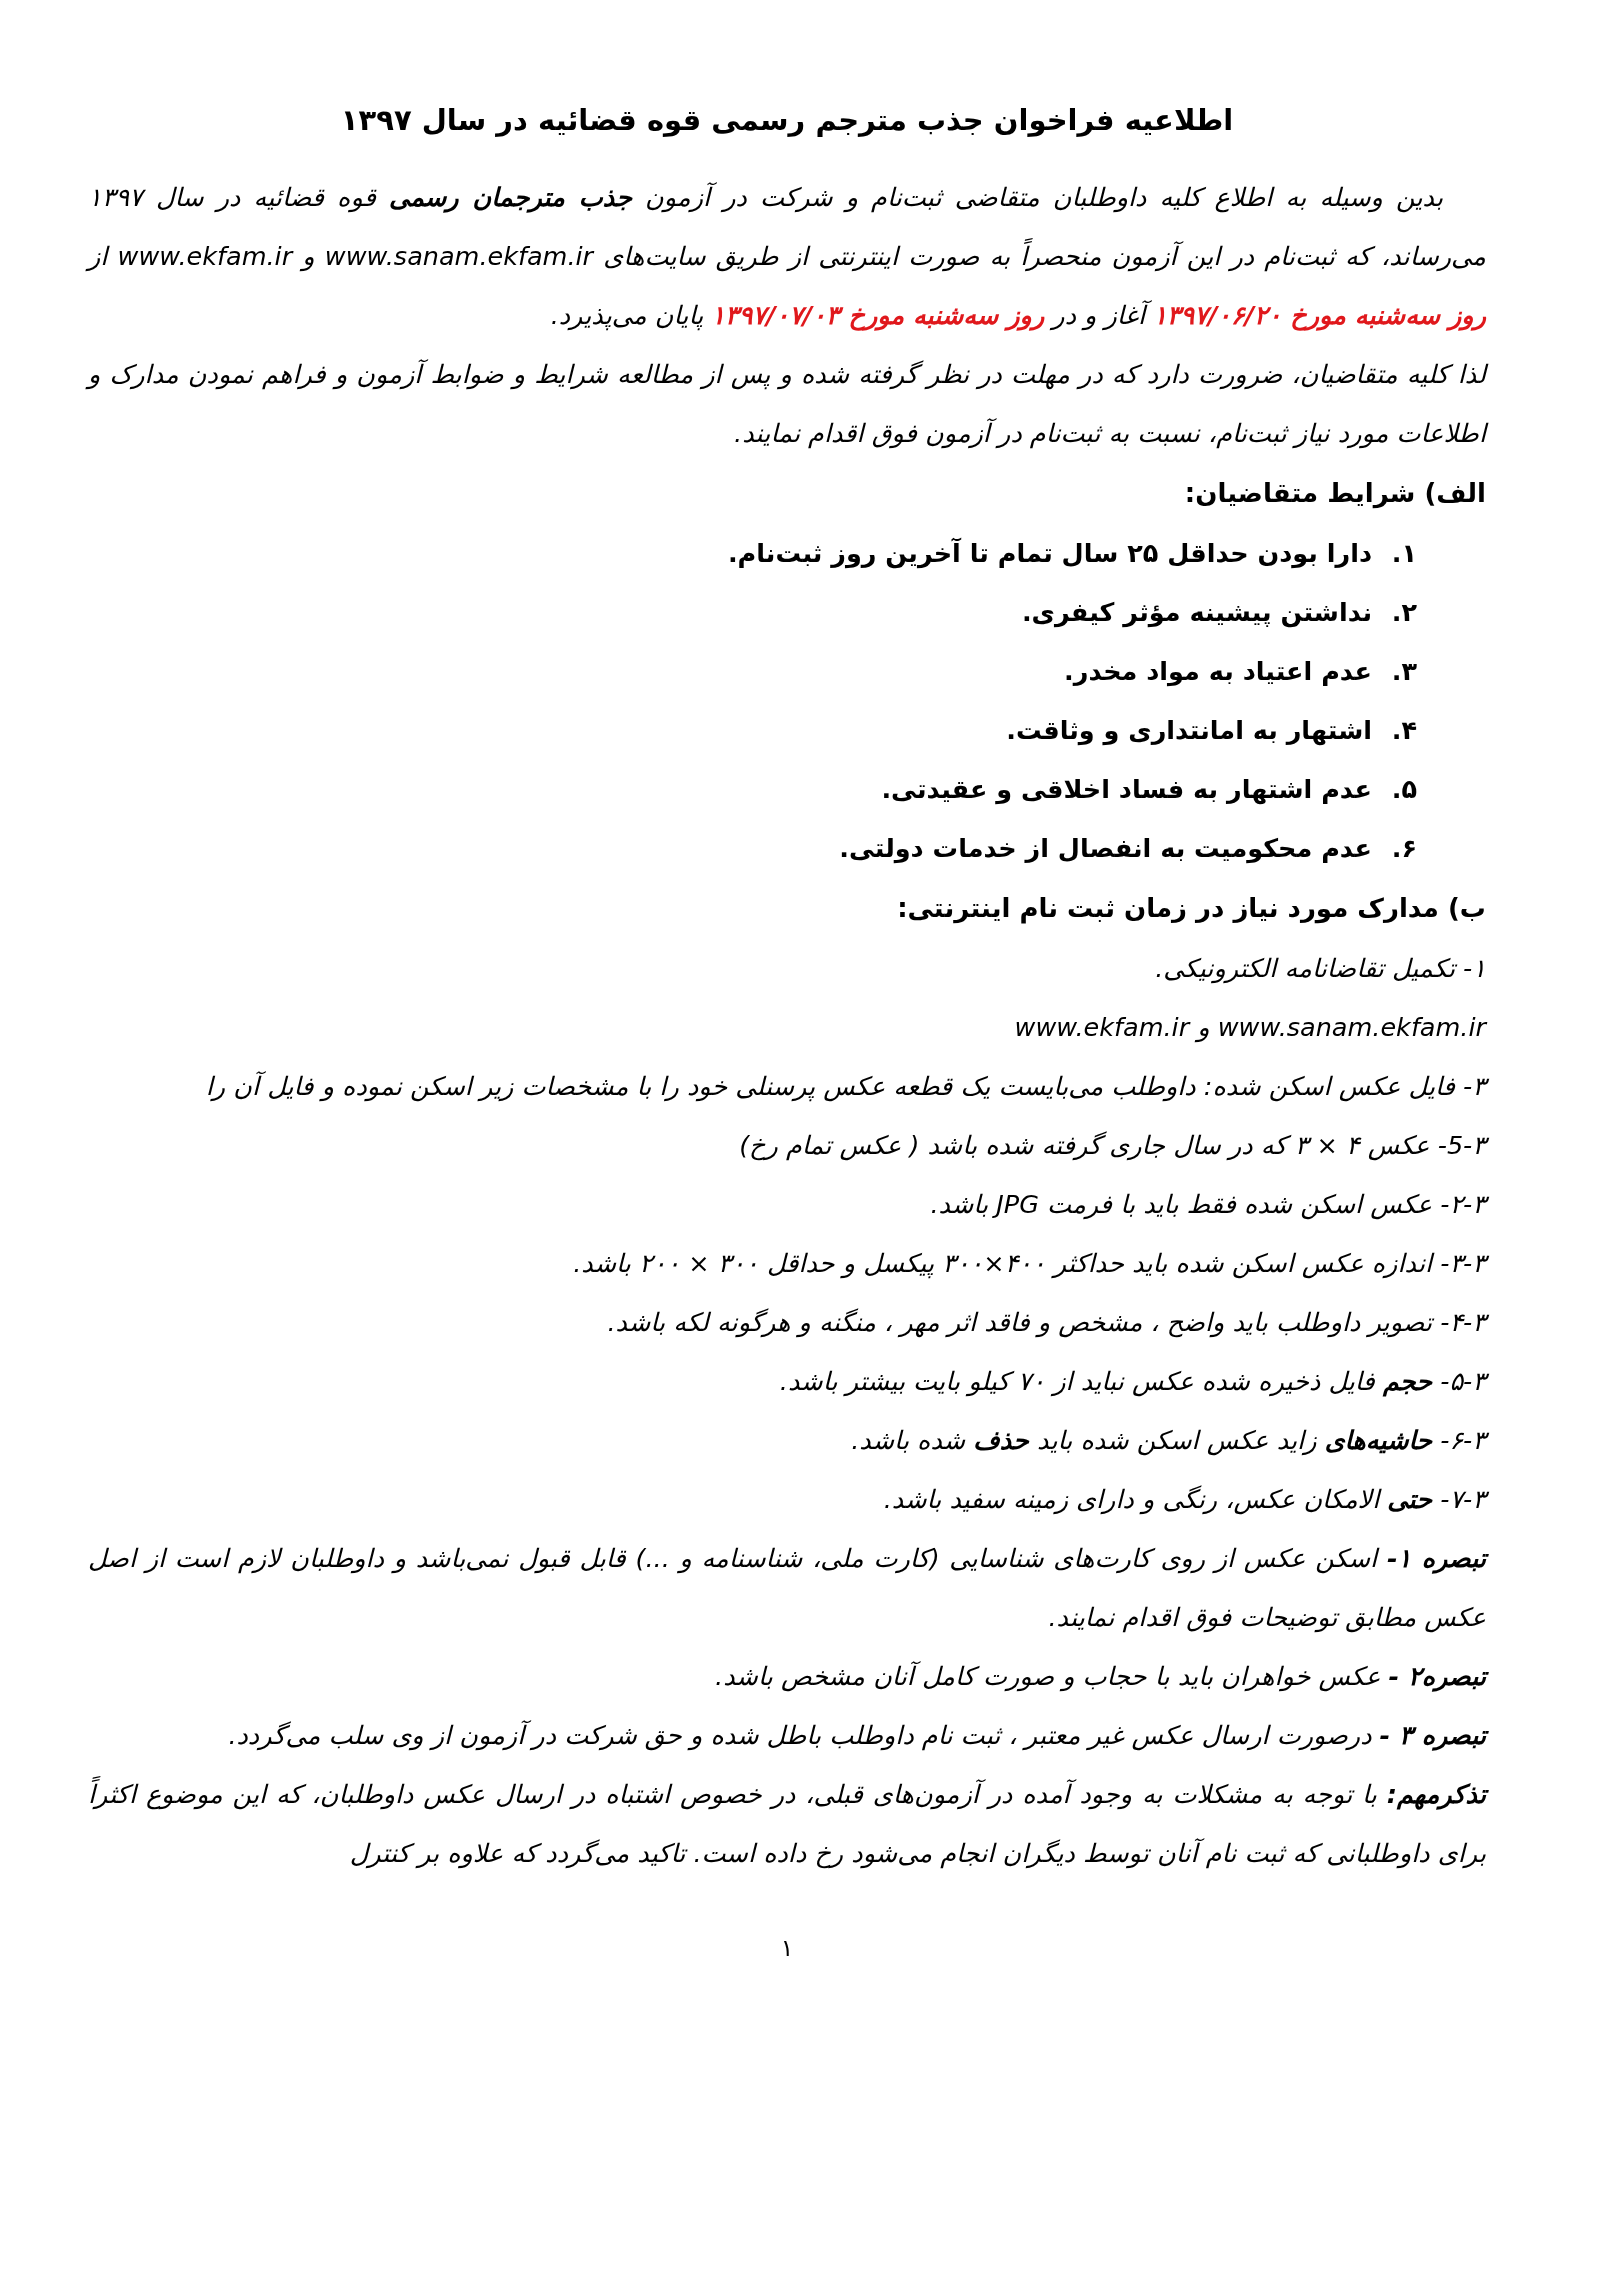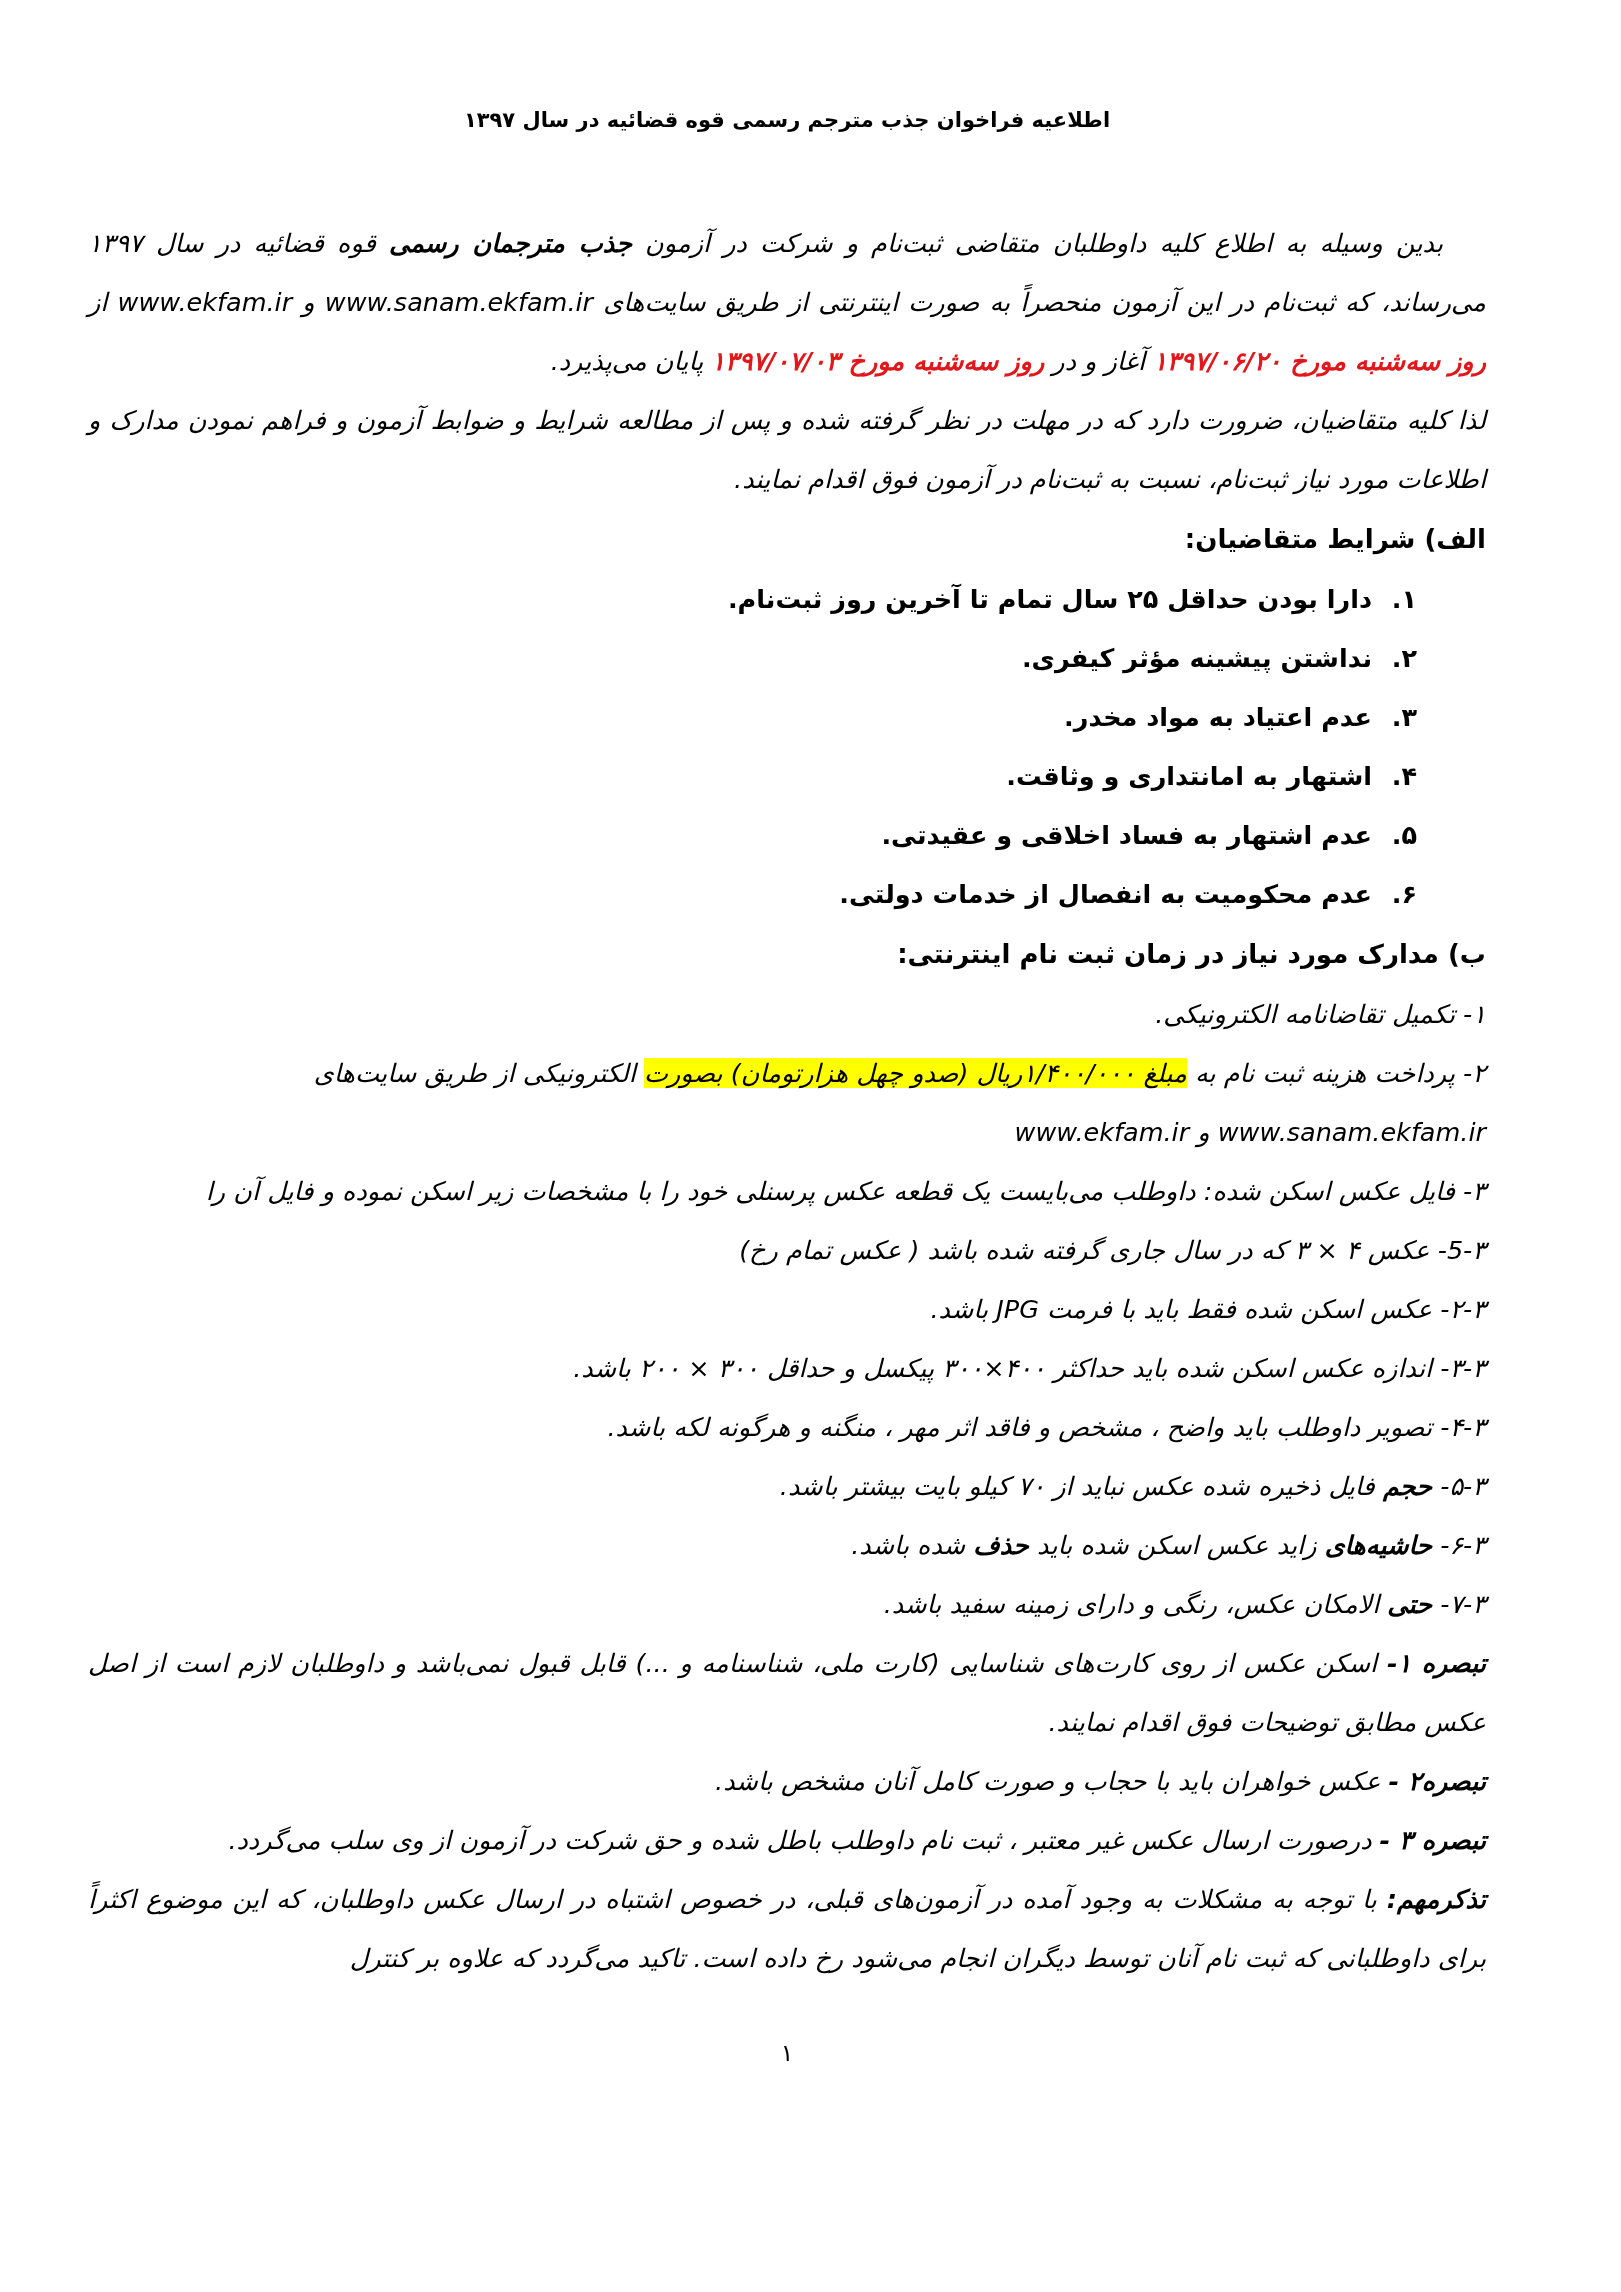--- a/index.html
+++ b/index.html
@@ -7,22 +7,22 @@
     width:1621px;height:2293px;overflow:hidden;
     font-family:"DejaVu Sans",sans-serif;color:#000;
   }
   .page{
     direction:rtl;
     padding:98px 135px 0 88px;
     font-size:25.5px;line-height:59px;
     text-align:justify;
   }
   .title{
-    text-align:center;font-weight:bold;font-size:21px;line-height:45px;
-    margin:0 0 71px 0;
+    text-align:center;font-weight:bold;font-size:29px;line-height:45px;
+    margin:0 0 25px 0;
   }
   .para{margin:0;font-style:italic;}
   .indent{text-indent:43px;}
   .heading{font-weight:bold;font-size:26px;line-height:61px;margin:0;}
   .conds{padding-right:69px;}
   .cond{line-height:59px;font-weight:bold;}
   .cond .num{display:inline-block;min-width:45px;}
   .center{text-align:right;}
   .b{font-weight:bold;}
   .red{color:var(--accent_red,#e0181c);font-weight:bold;}
@@ -49,21 +49,20 @@
     <div class="cond"><span class="num">۳.</span><span>عدم اعتیاد به مواد مخدر.</span></div>
     <div class="cond"><span class="num">۴.</span><span>اشتهار به امانتداری و وثاقت.</span></div>
     <div class="cond"><span class="num">۵.</span><span>عدم اشتهار به فساد اخلاقی و عقیدتی.</span></div>
     <div class="cond"><span class="num">۶.</span><span>عدم محکومیت به انفصال از خدمات دولتی.</span></div>
   </div>
 
   <div class="heading">ب) مدارک مورد نیاز در زمان ثبت نام اینترنتی:</div>
 
   <p class="para">۱- تکمیل تقاضانامه الکترونیکی.</p>
 
-  <p class="para"><span>۲- پرداخت هزینه ثبت نام به </span><span class="hl">مبلغ ۱/۴۰۰/۰۰۰ریال (صدو چهل هزارتومان) بصورت</span><span> الکترونیکی از طریق سایت‌های </span></p>
 
   <p class="para center"><span class="en">www.sanam.ekfam.ir</span><span> و </span><span class="en">www.ekfam.ir</span></p>
 
   <p class="para"><span>۳- فایل عکس اسکن شده: داوطلب می‌بایست یک قطعه عکس پرسنلی خود را با مشخصات زیر اسکن نموده و فایل آن را</span></p>
 
 
   <p class="para"><span>5-۳- عکس ۴ × ۳ که در سال جاری گرفته شده باشد ( عکس تمام رخ)</span></p>
   <p class="para"><span>۲-۳- عکس اسکن شده فقط باید با فرمت </span><span class="en">JPG</span><span> باشد.</span></p>
   <p class="para"><span>۳-۳- اندازه عکس اسکن شده باید حداکثر ۴۰۰×۳۰۰ پیکسل و حداقل ۳۰۰ × ۲۰۰ باشد.</span></p>
   <p class="para"><span>۴-۳- تصویر داوطلب باید واضح ، مشخص و فاقد اثر مهر ، منگنه و هرگونه لکه باشد.</span></p>

